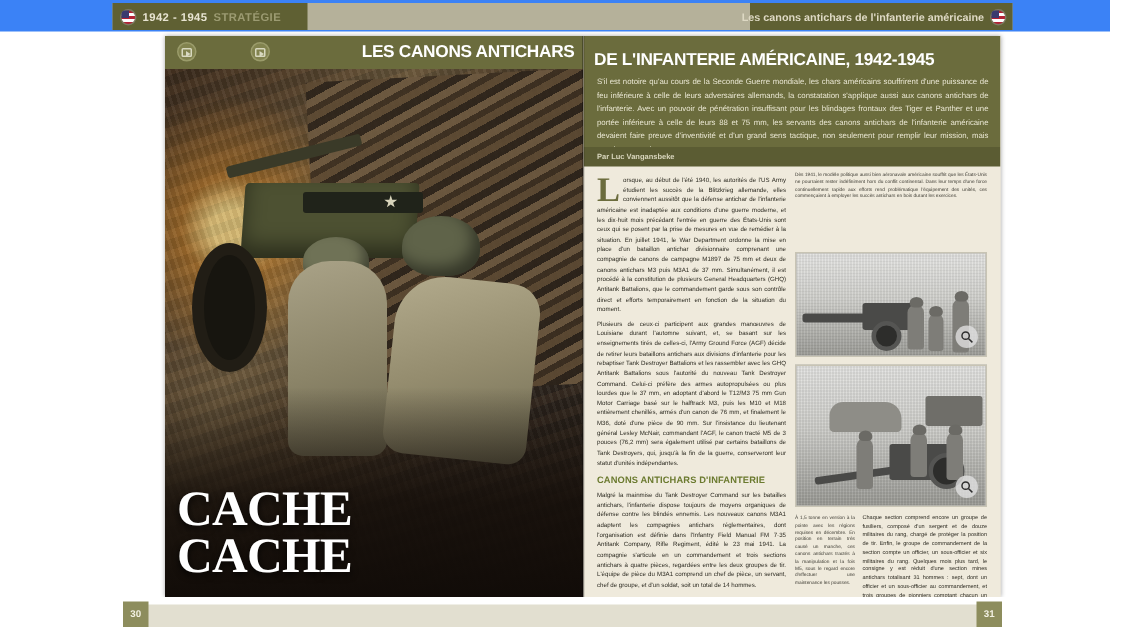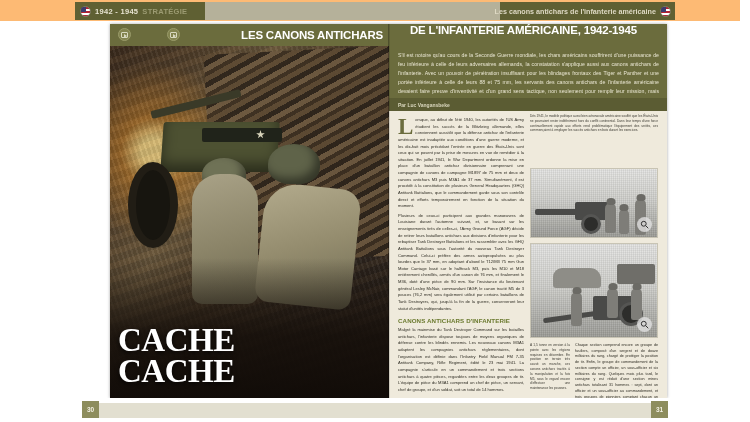--- a/index.html
+++ b/index.html
@@ -7,21 +7,21 @@
     width: 750px; height: 422px;
     background: #ffffff;
     font-family: "Liberation Sans", sans-serif;
     overflow: hidden;
   }
   #app { position: relative; width: 750px; height: 422px; background: #ffffff; }
 
   
   .topbar {
     position: absolute; left: 0; top: 0; width: 740px; height: 21px;
-    background: #fdba74;
+    background: #3b82f6;
   }
   .topbar-strip {
     position: absolute; left: 75px; top: 2px; width: 600px; height: 18px;
     background: #b5b19a;
   }
   .topbar-left {
     position: absolute; left: 75px; top: 2px; width: 130px; height: 18px;
     background: #5f6033;
     display: flex; align-items: center; gap: 4px; padding-left: 5px;
   }
@@ -66,21 +66,21 @@
     background: linear-gradient(to right, rgba(0,0,0,.35), rgba(0,0,0,.06));
     z-index: 40; pointer-events: none;
   }
 
   
   .band {
     position: absolute; top: 0; left: 0; height: 22px; width: 100%;
     background: #6b6c3d; z-index: 20;
   }
   .band-left  { display: flex; align-items: center; justify-content: flex-end; padding-right: 6px; }
-  .band-right { display: flex; align-items: flex-start; padding-left: 21px; }
+  .band-right { display: flex; align-items: flex-end; padding-left: 7px; }
   .band-head {
     color: #ffffff; font-size: 11.5px; font-weight: bold;
     letter-spacing: -0.2px; white-space: nowrap;
   }
   .vid-btn {
     position: absolute; top: 4px; width: 13px; height: 13px; border-radius: 50%;
     background: #82834f; border: 1px solid #9a9b6a;
     display: flex; align-items: center; justify-content: center;
   }
   .vid-btn .glyph {

